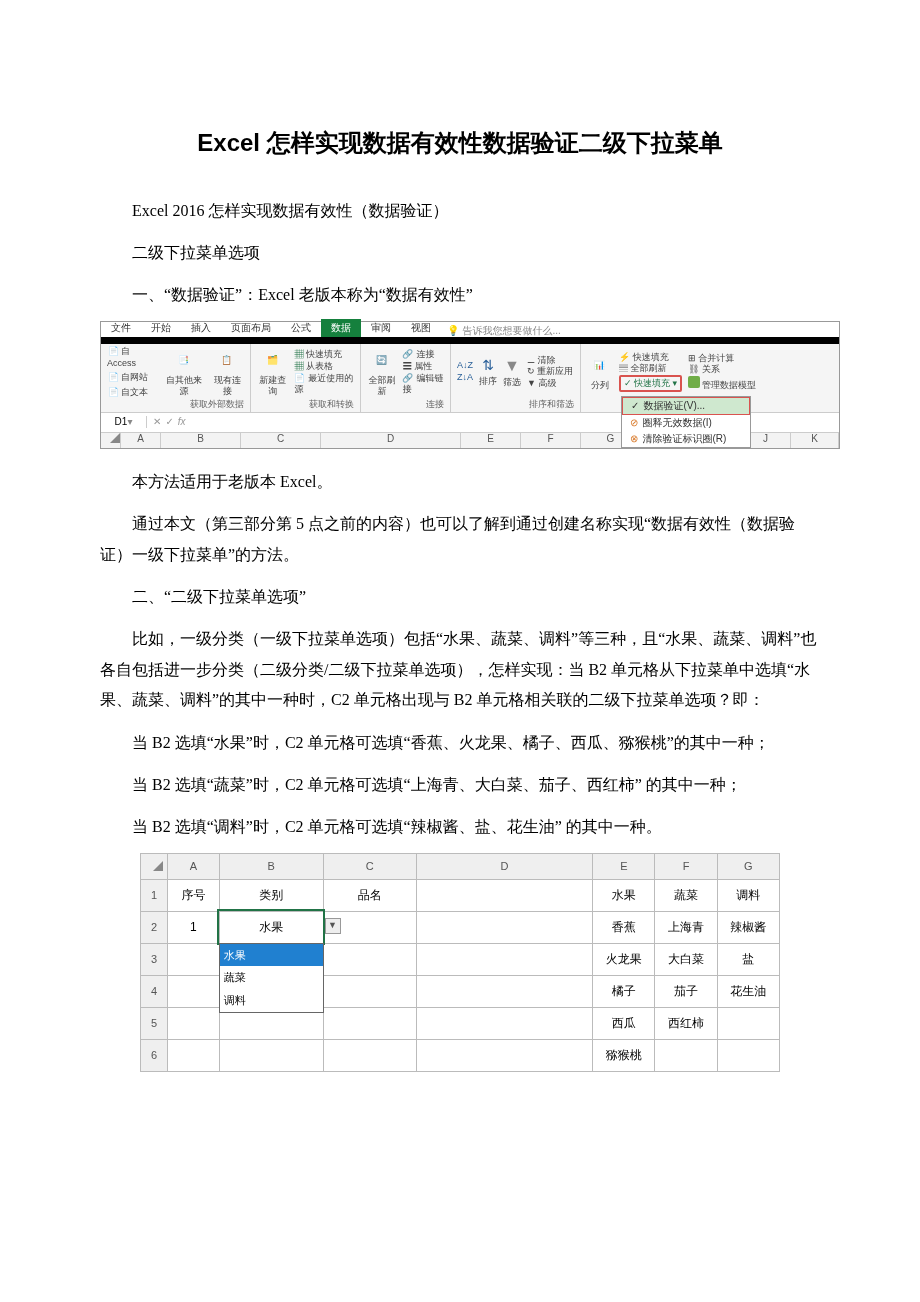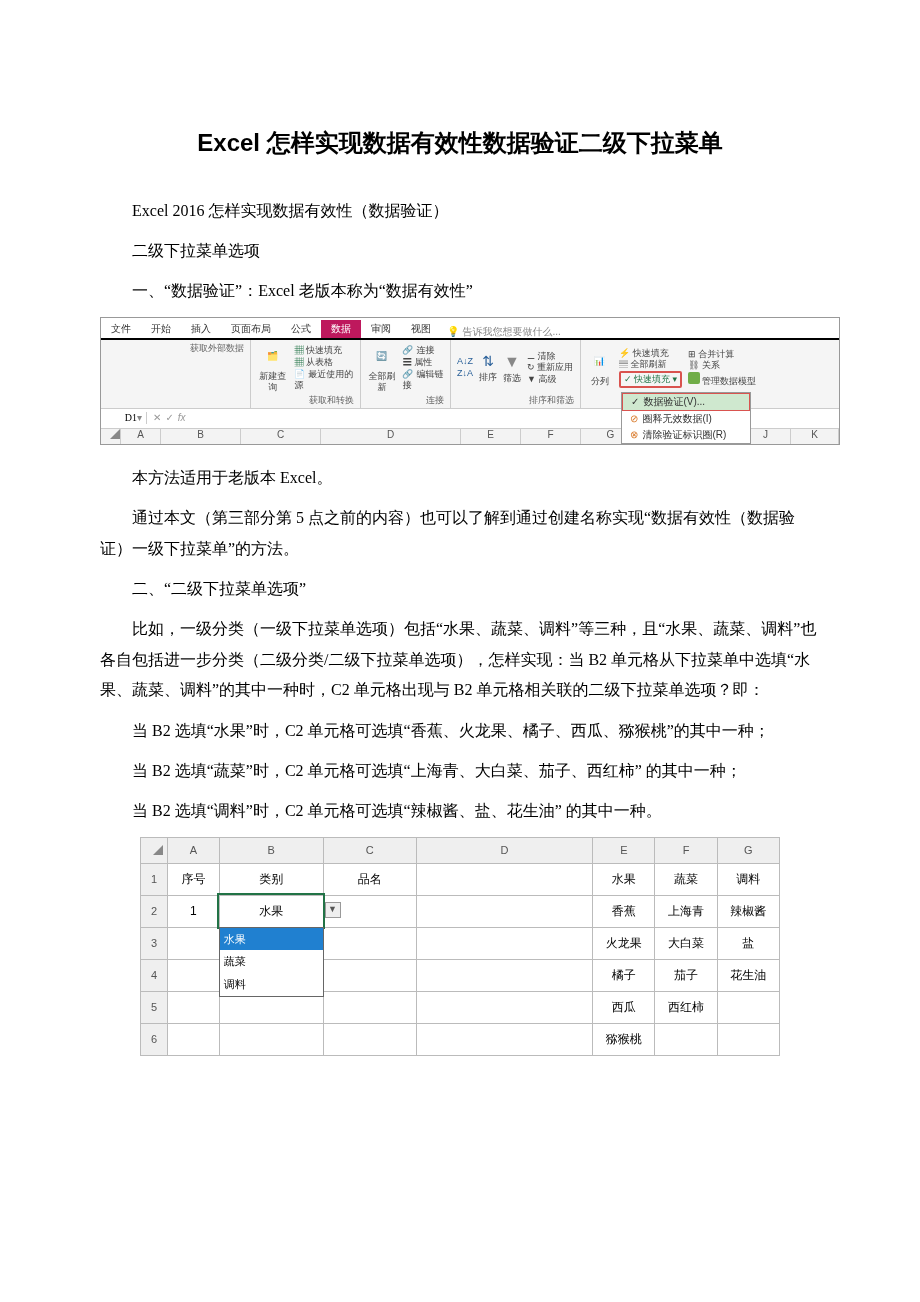--- a/index.html
+++ b/index.html
@@ -12,46 +12,46 @@
     padding: 120px 100px 60px 100px;
     line-height: 1.9;
   }
   .title {
     font-family: "SimHei", "黑体", sans-serif;
     font-weight: bold;
     font-size: 24px;
     text-align: center;
     margin-bottom: 30px;
   }
-  .para { text-indent: 2em; margin-bottom: 10px; }
+  .para { text-indent: 2em; margin-bottom: 10px; margin-top: 12px; }
 
   
   .excel-ribbon {
     width: 740px;
     margin: 10px auto 18px auto;
     font-family: "Microsoft YaHei", sans-serif;
     font-size: 10px;
     border: 1px solid #999;
     background: #fff;
     line-height: 1.2;
   }
   .ribbon-tabs {
     display: flex;
     background: #fff;
-    border-bottom: 2px solid #000000;
+    border-bottom: 7px solid #000000;
     height: 22px;
     align-items: flex-end;
   }
   .ribbon-tab {
     padding: 3px 10px;
     color: #333;
     font-size: 10px;
   }
   .ribbon-tab.active {
-    background: #be185d;
+    background: #15803d;
     color: #fff;
   }
   .ribbon-tell {
     color: #888;
     padding-left: 6px;
     display: flex;
     align-items: center;
     gap: 3px;
   }
   .ribbon-body {
@@ -124,23 +124,22 @@
     height: 20px;
     border-top: 1px solid #ccc;
     font-size: 10px;
     background: #fff;
   }
   .namebox {
     width: 46px;
     padding: 0 4px;
     border-right: 1px solid #ccc;
     display: flex;
-    justify-content: flex-end;
+    justify-content: center;
     align-items: center;
-    font-family: Liberation Serif, serif;
   }
   .fb-btns { display: flex; gap: 4px; padding: 0 6px; color: #999;}
   .fb-input { flex: 1; padding: 0 4px; }
   .colheads {
     display: flex;
     background: #f3f3f3;
     border-top: 1px solid #ccc;
     height: 16px;
     font-size: 10px;
   }
@@ -240,20 +239,35 @@
     <div class="ribbon-tab">视图</div>
     <div class="ribbon-tell">
       <span>💡</span>
       <span>告诉我您想要做什么...</span>
     </div>
   </div>
 
   <div class="ribbon-body">
 
     <div class="rgroup" style="width:150px">
+      <div class="rgroup-row">
+        <div class="rstack">
+          <span><span class="ricon">📄</span><span>自 Access</span></span>
+          <span><span class="ricon">📄</span><span>自网站</span></span>
+          <span><span class="ricon">📄</span><span>自文本</span></span>
+        </div>
+        <div class="vbtn">
+          <span class="ricon big-icon">📑</span>
+          <span class="vlabel">自其他来源</span>
+        </div>
+        <div class="vbtn">
+          <span class="ricon big-icon">📋</span>
+          <span class="vlabel">现有连接</span>
+        </div>
+      </div>
       <div class="rgroup-label">获取外部数据</div>
     </div>
 
     <div class="rgroup" style="width:110px">
       <div class="rgroup-row">
         <div class="vbtn">
           <span class="ricon big-icon">🗂️</span>
           <span class="vlabel">新建查询</span>
         </div>
         <div class="rstack">

